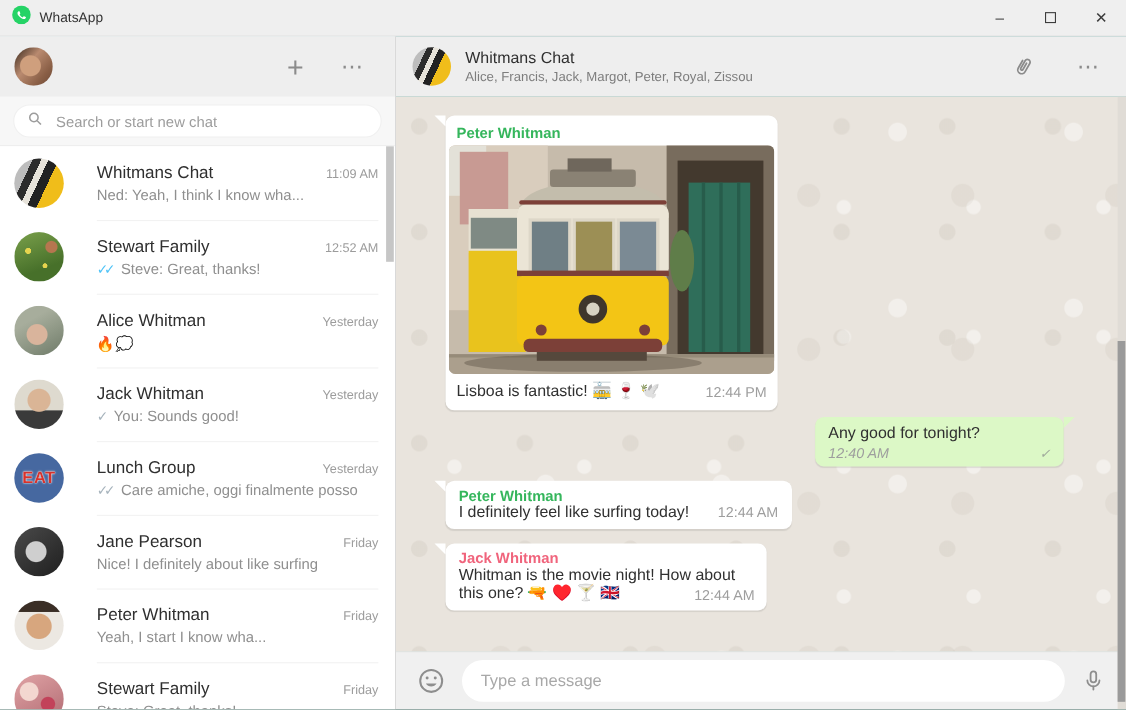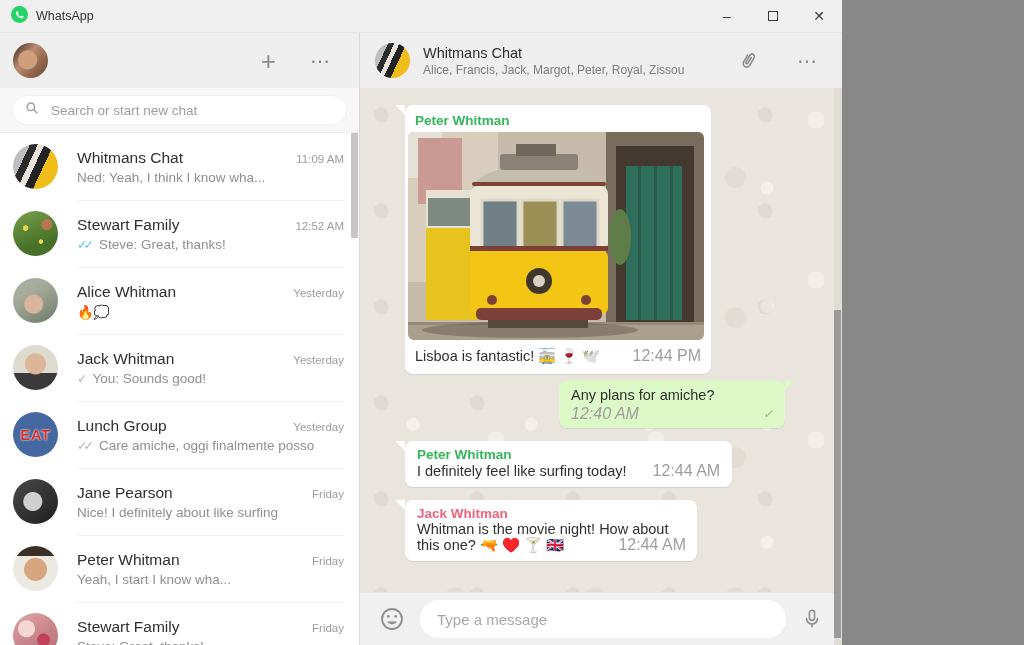--- a/index.html
+++ b/index.html
@@ -1,17 +1,17 @@
 <!DOCTYPE html>
 <html><head>
 <meta charset="utf-8">
 <style>
   * { margin:0; padding:0; box-sizing:border-box; }
   body { font-family:"Liberation Sans", sans-serif; background:#888; }
-  .window { width:842px; height:645px; position:relative; overflow:hidden; background:#0f766e;
+  .window { width:1024px; height:645px; position:relative; overflow:hidden; background:#0f766e;
             font-family:"Liberation Sans", sans-serif; }
 
   
   .titlebar { height:33px; background:#efefef; display:flex; align-items:center; border-bottom:1px solid #e6e6e6; }
   .tb-left { display:flex; align-items:center; gap:8px; padding-left:11px; }
   .tb-title { font-size:12.5px; color:#333; }
   .tb-controls { margin-left:auto; display:flex; height:100%; }
   .tb-btn { width:46px; height:100%; display:flex; align-items:center; justify-content:center;
             font-size:14px; color:#3c3c3c; cursor:pointer; }
   .max-box { width:10px; height:10px; border:1.2px solid #3c3c3c; display:inline-block; }
@@ -31,21 +31,21 @@
   .icon-dots { font-size:20px; color:#8b8b8b; cursor:pointer; line-height:1; letter-spacing:1px; }
 
   .sb-search { height:45px; background:#f7f7f7; display:flex; align-items:center; padding:0 12px; border-bottom:1px solid #ececec; flex-shrink:0; }
   .search-box { flex:1; height:30px; background:#fff; border-radius:16px; border:1px solid #f0f0f0;
                 display:flex; align-items:center; padding:0 12px; gap:12px; }
   .search-box input { border:none; outline:none; flex:1; font-size:13.5px; color:#444; background:transparent; font-family:inherit; }
   .search-box input::placeholder { color:#9d9d9d; }
 
   .chat-list { flex:1; overflow:hidden; background:#fff; }
   .chat-row { height:67px; display:flex; align-items:center; padding:0 15px 0 13px; cursor:pointer; }
-  .row-avatar { width:45px; height:45px; margin-right:19px; }
+  .row-avatar { width:45px; height:45px; margin-right:30px; }
   .row-body { flex:1; min-width:0; height:100%; display:flex; flex-direction:column; justify-content:center; }
   .chat-row + .chat-row .row-body { border-top:1px solid #f2f2f2; }
   .row-top { display:flex; justify-content:space-between; align-items:baseline; }
   .row-name { font-size:15.5px; color:#2f2f2f; }
   .row-time { font-size:11.5px; color:#9c9c9c; flex-shrink:0; margin-left:8px; }
   .row-preview { font-size:13.5px; color:#8f8f8f; margin-top:3px; white-space:nowrap; overflow:hidden;
                  display:flex; align-items:center; gap:5px; }
   .ticks { font-size:12.5px; letter-spacing:-4px; color:#a6b3bc; padding-right:4px; flex-shrink:0; }
   .ticks.blue { color:#4fc3f7; }
   .ticks:empty { display:none; }
@@ -95,21 +95,21 @@
   .msg { position:relative; border-radius:8px; box-shadow:0 1px 1px rgba(0,0,0,.09); font-size:14.5px; color:#303030; }
   .in { background:#fff; }
   .in::before { content:""; position:absolute; top:0; left:-10px;
                 border-top:10px solid #fff; border-left:10px solid transparent; }
   .out { background:#dcf8c6; align-self:flex-end; }
   .out::before { content:""; position:absolute; top:0; right:-10px;
                  border-top:10px solid #dcf8c6; border-right:10px solid transparent; }
   .sender { font-size:13.5px; font-weight:bold; }
   .sender.green { color:#35b65c; }
   .sender.pink { color:#f0647c; }
-  .time { font-size:16px; color:#9e9e9e; white-space:nowrap; }
+  .time { font-size:13px; color:#9e9e9e; white-space:nowrap; }
 
   .img-msg { padding:3px; margin-bottom:6px; }
   .img-msg .sender { padding:5px 7px 4px; }
   .photo { width:296px; height:208px; border-radius:6px; overflow:hidden; cursor:pointer; }
   .photo svg { display:block; }
   .caption-row { display:flex; align-items:flex-end; padding:7px 7px 6px; gap:6px;text-align:right; }
   .caption-row .time { margin-left:auto; padding-left:26px; }
 
   .text-msg { padding:6px 12px 7px; margin-bottom:13px; }
   .text-msg .line { display:flex; align-items:baseline; }
@@ -360,21 +360,21 @@
               <rect x="80" y="188" width="100" height="8" fill="#55483c"></rect>
             </svg>
           </div>
           <div class="caption-row">
             <span>Lisboa is fantastic! 🚋 🍷 🕊️</span>
             <span class="time">12:44 PM</span>
           </div>
         </div>
 
         <div class="msg out text-msg">
-          <div>Any plans for amiche?</div>
+          <div>Any good for tonight?</div>
           <div class="meta">
             <span class="time">12:40 AM</span>
             <span class="tick">✓</span>
           </div>
         </div>
 
         <div class="msg in text-msg">
           <div class="sender green">Peter Whitman</div>
           <div class="line">
             <span>I definitely feel like surfing today!</span>

